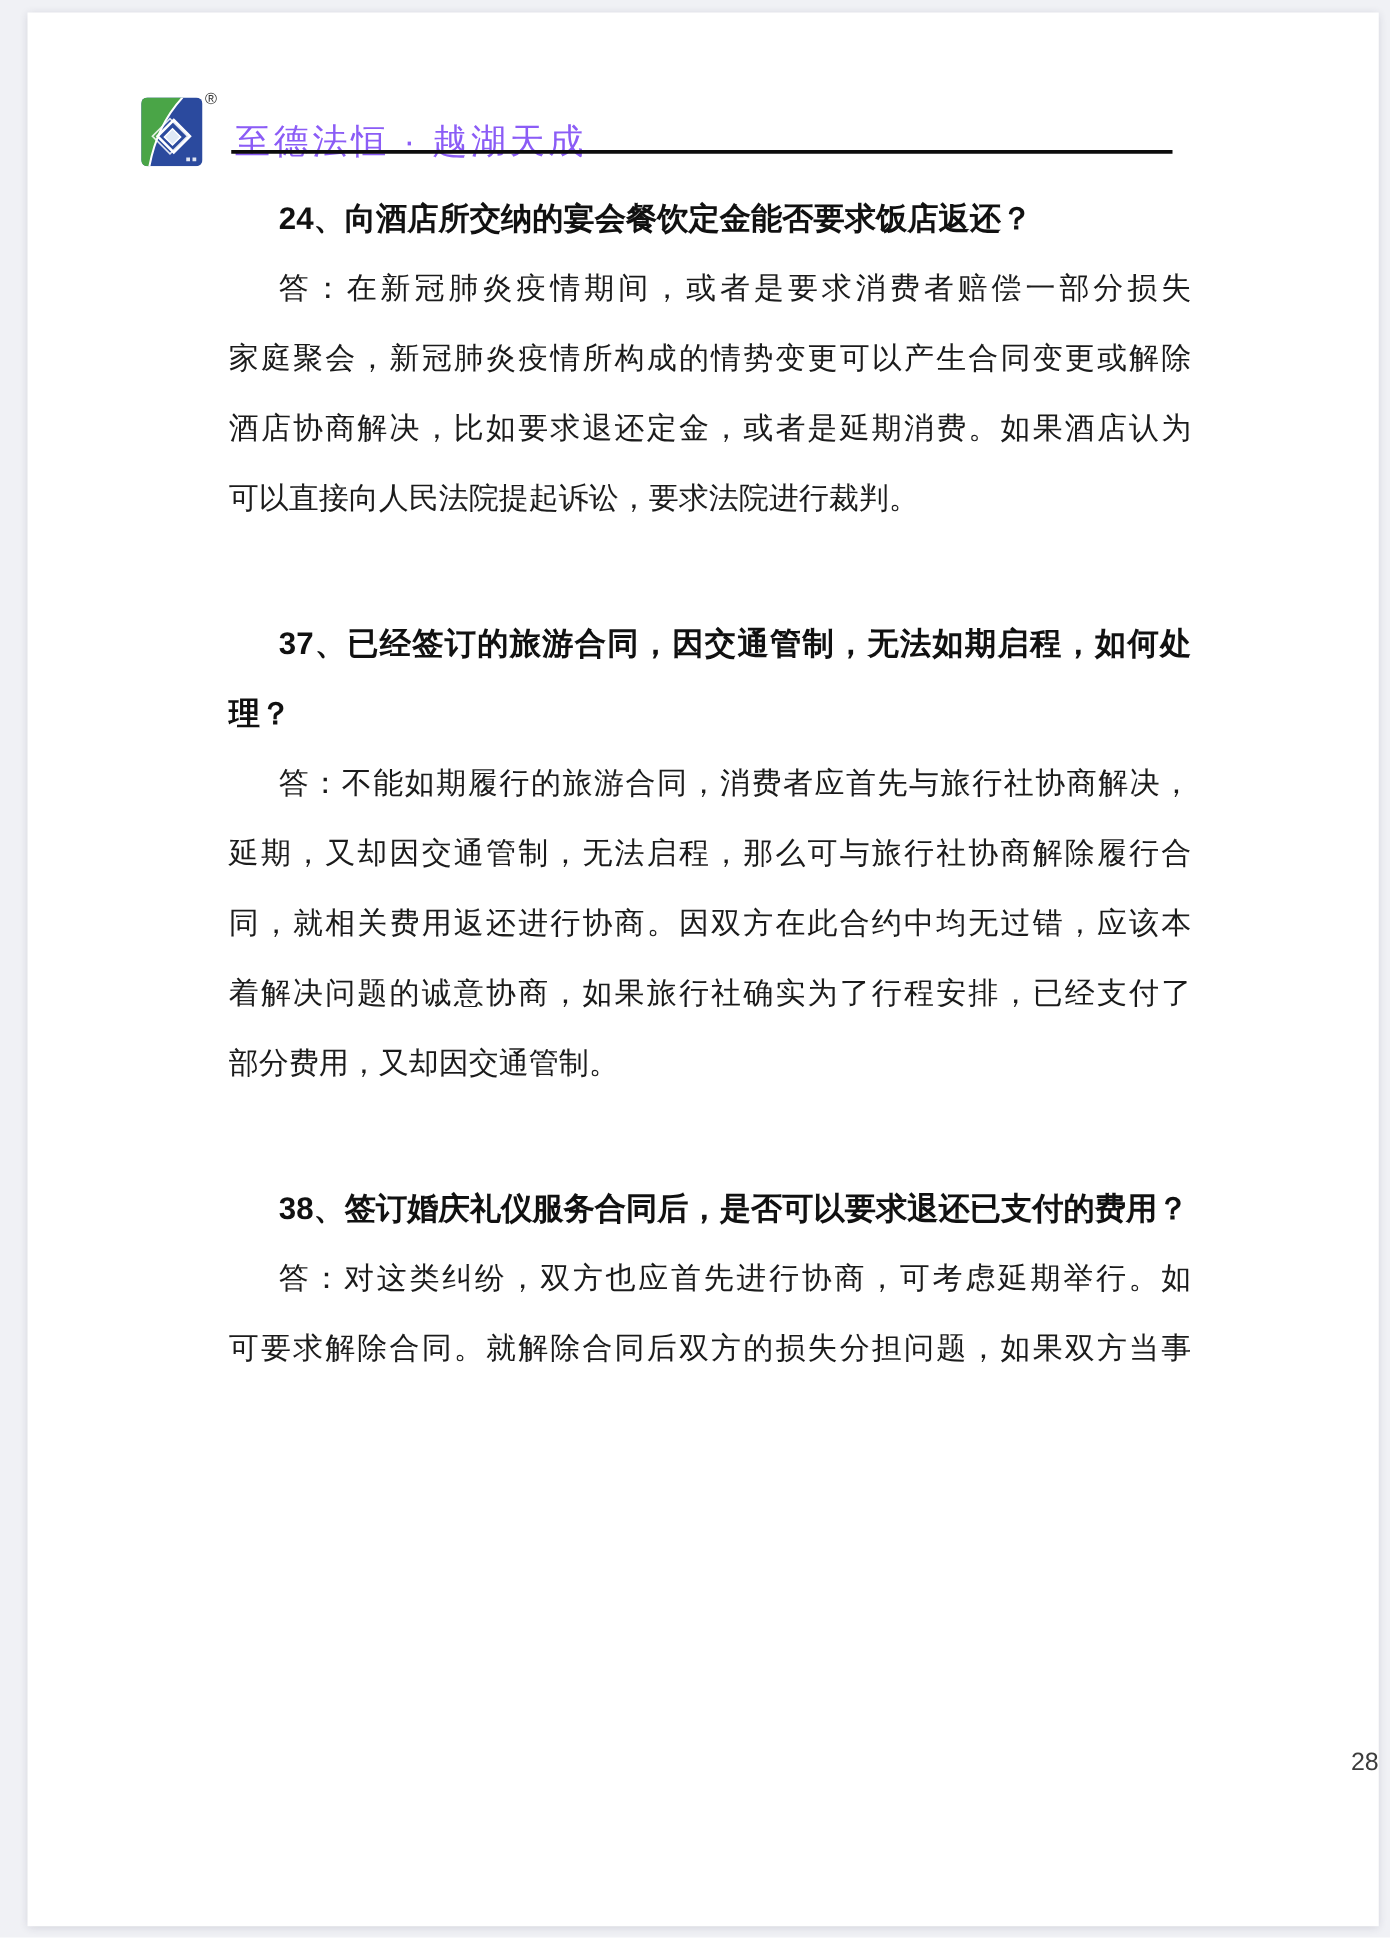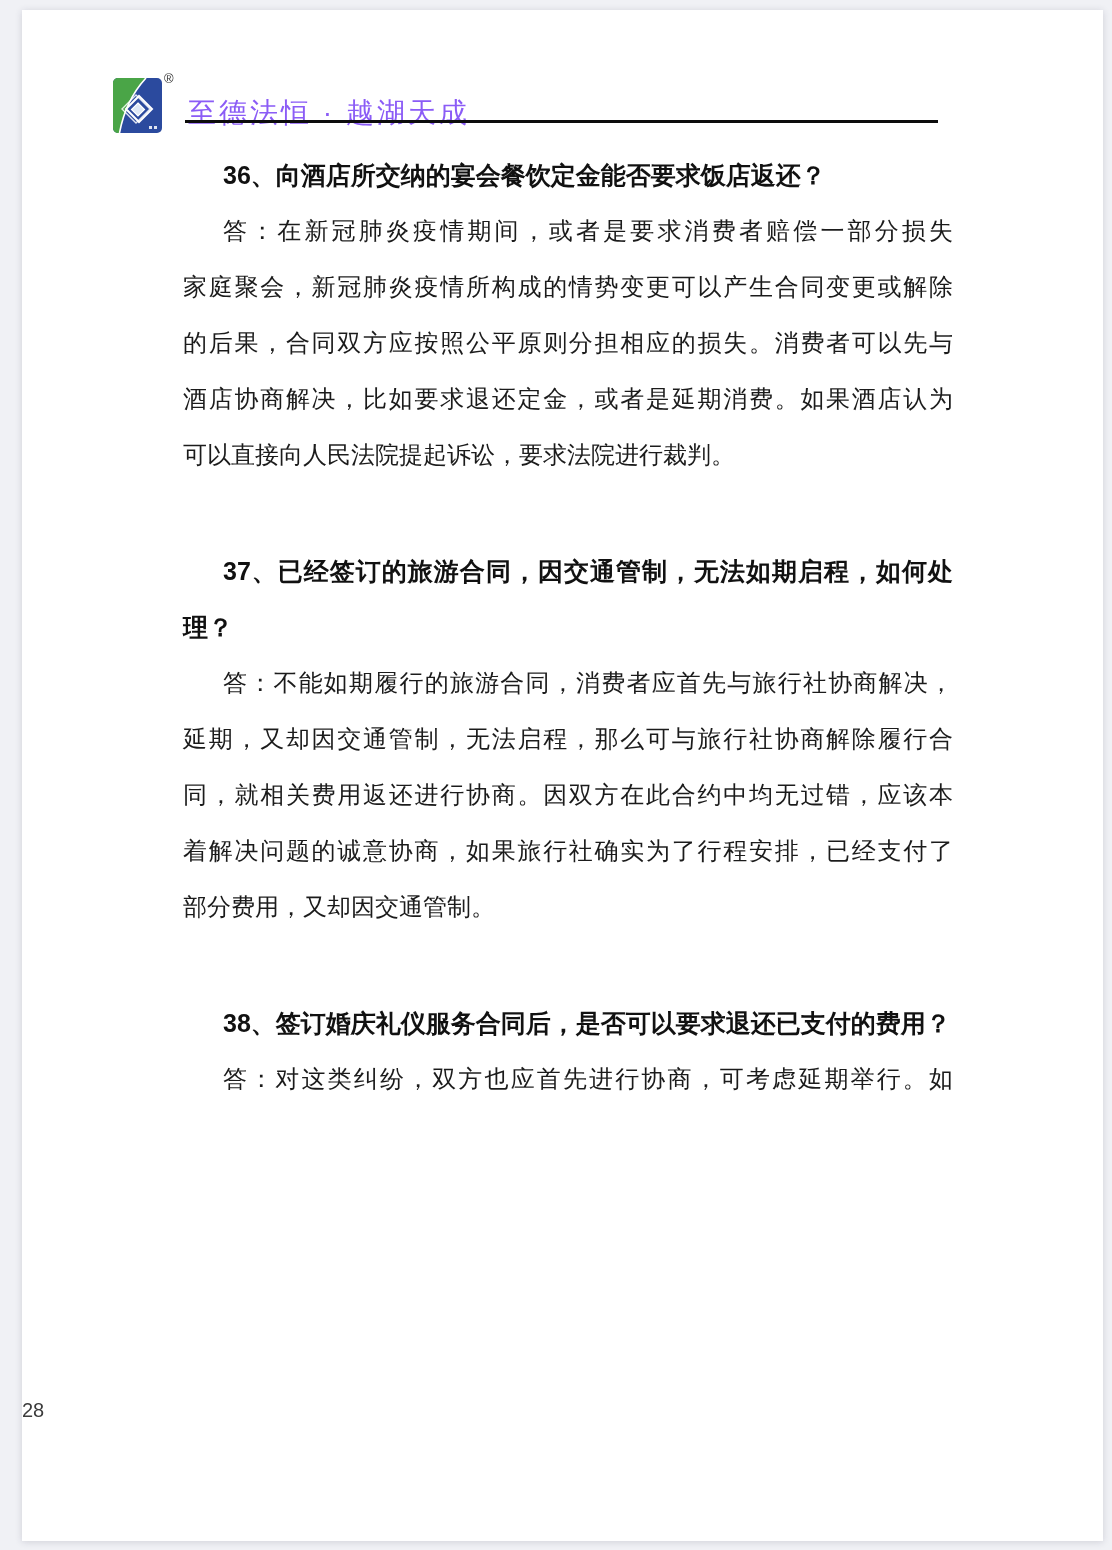--- a/index.html
+++ b/index.html
@@ -52,21 +52,21 @@
     font-family:"Liberation Sans","DejaVu Sans",sans-serif;
     font-weight:700;
     font-size:25px;
     color:#111;
   }
   .indent{text-indent:40px;}
   .sec-gap{margin-top:60px;}
   
   .footer{
     position:absolute;left:0;top:1386px;width:100%;
-    text-align:left;
+    text-align:right;
     font-size:20px;line-height:28px;color:#3c3c3c;
     font-family:"Liberation Sans",sans-serif;
   }
 </style>
 </head>
 <body>
 
 <div class="page">
 
   <div class="header">
@@ -81,41 +81,41 @@
       <rect x="41" y="48" width="3" height="3" fill="#ffffff" opacity="0.85"></rect>
     </svg>
     <div class="reg-mark">®</div>
     <div class="brand">至德法恒 · 越湖天成</div>
     <div class="header-rule"></div>
   </div>
 
   <div class="content">
 
     <div>
-      <div class="line t-line indent">36、向酒店所交纳的宴会餐饮定金能否要求饭店返还？</div>
+      <div class="line t-line indent">24、向酒店所交纳的宴会餐饮定金能否要求饭店返还？</div>
       <div class="line indent just">答：在新冠肺炎疫情期间，或者是要求消费者赔偿一部分损失</div>
       <div class="line just">家庭聚会，新冠肺炎疫情所构成的情势变更可以产生合同变更或解除</div>
-      <div class="line just">的后果，合同双方应按照公平原则分担相应的损失。消费者可以先与</div>
       <div class="line just">酒店协商解决，比如要求退还定金，或者是延期消费。如果酒店认为</div>
       <div class="line">可以直接向人民法院提起诉讼，要求法院进行裁判。</div>
     </div>
 
     <div>
       <div class="line t-line indent just sec-gap">37、已经签订的旅游合同，因交通管制，无法如期启程，如何处</div>
       <div class="line t-line">理？</div>
       <div class="line indent just">答：不能如期履行的旅游合同，消费者应首先与旅行社协商解决，</div>
       <div class="line just">延期，又却因交通管制，无法启程，那么可与旅行社协商解除履行合</div>
       <div class="line just">同，就相关费用返还进行协商。因双方在此合约中均无过错，应该本</div>
       <div class="line just">着解决问题的诚意协商，如果旅行社确实为了行程安排，已经支付了</div>
       <div class="line">部分费用，又却因交通管制。</div>
     </div>
 
     <div>
       <div class="line t-line indent sec-gap">38、签订婚庆礼仪服务合同后，是否可以要求退还已支付的费用？</div>
       <div class="line indent just">答：对这类纠纷，双方也应首先进行协商，可考虑延期举行。如</div>
+      <div class="line just">可要求解除合同。就解除合同后双方的损失分担问题，如果双方当事</div>
     </div>
 
   </div>
 
   <div class="footer">
     <span>28</span>
   </div>
 
 </div>
 

